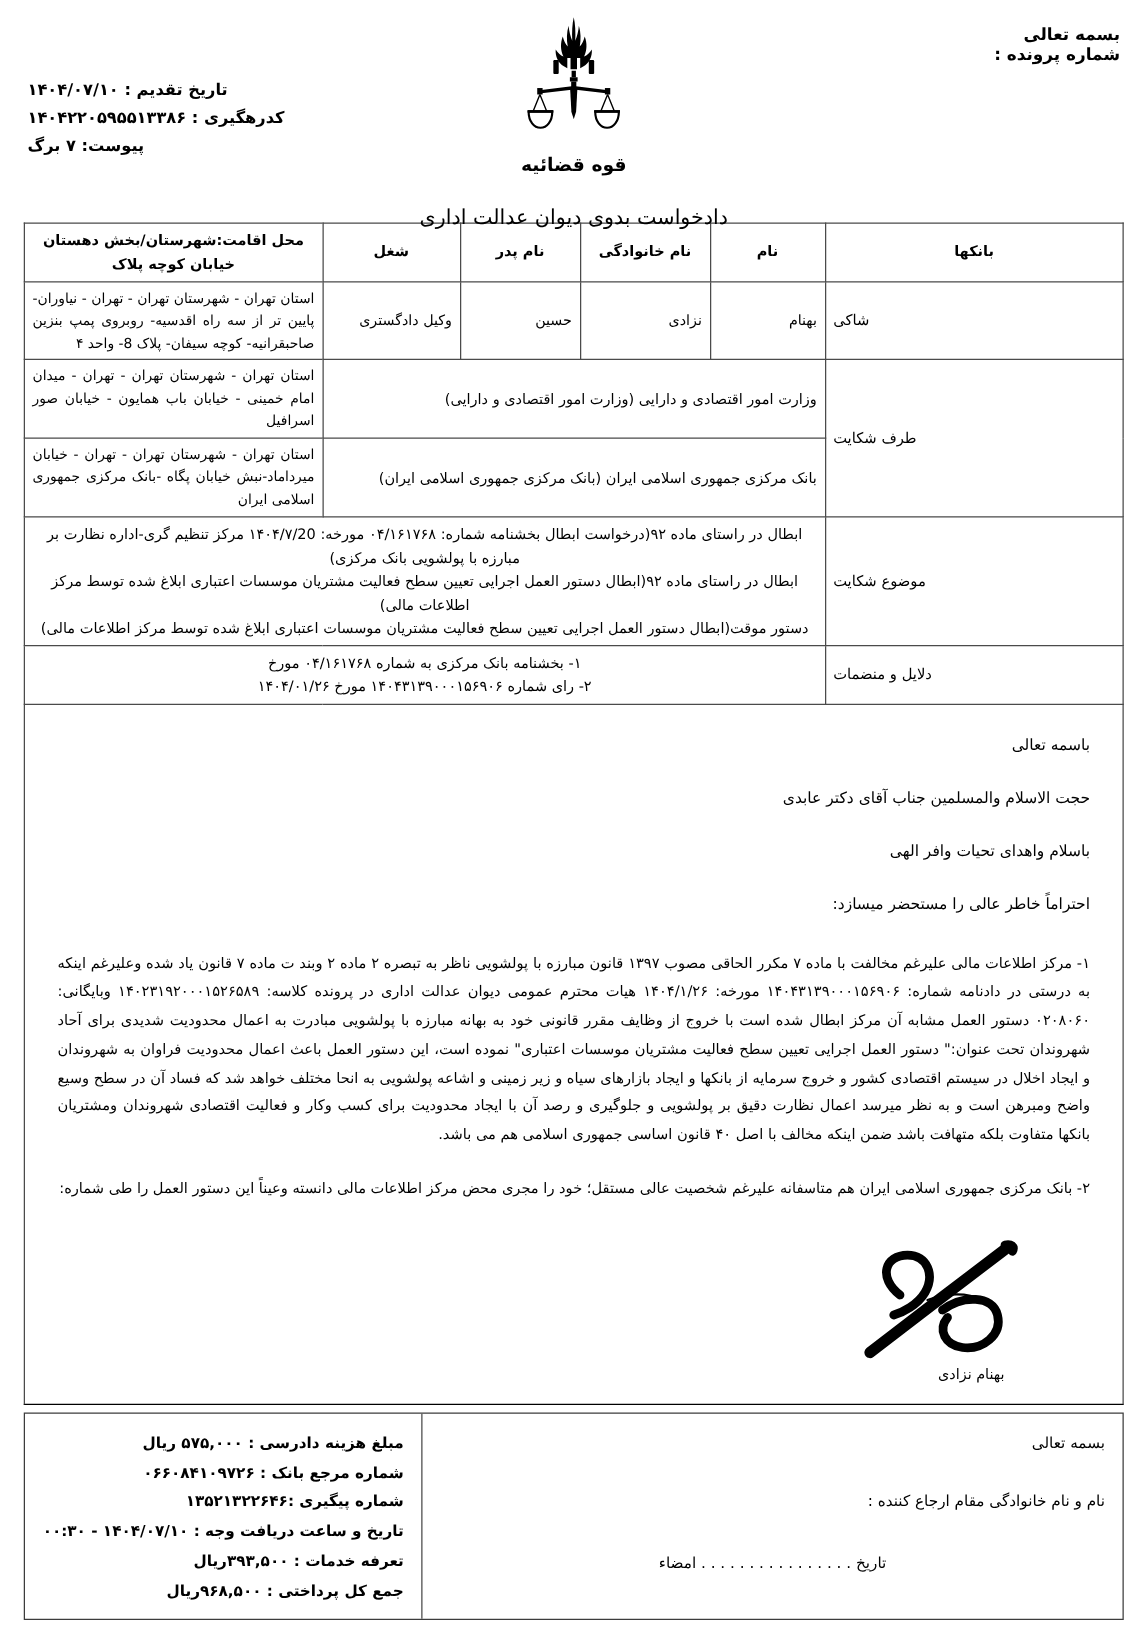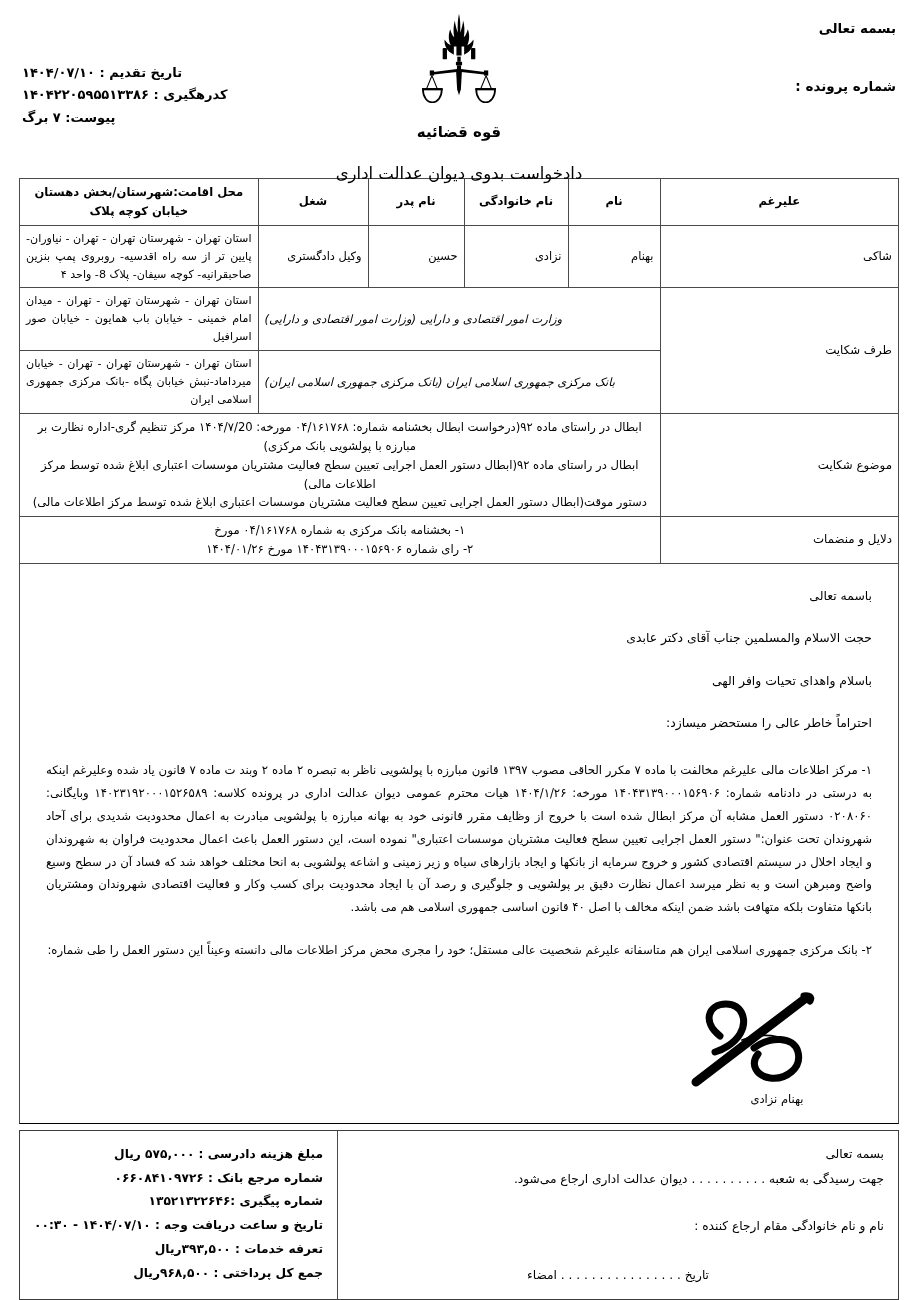--- a/index.html
+++ b/index.html
@@ -23,21 +23,21 @@
     position: relative;
     height: 178px;
     width: 100%;
   }
   .hdr-right {
     position: absolute; top: 20px; right: 22px;
     text-align: right;
     font-size: 13.5px; font-weight: bold;
     line-height: 1.2;
   }
-  .hdr-right .line2 { margin-top: 42px; }
+  .hdr-right .line2 { }
 
   .hdr-left {
     position: absolute; top: 62px; left: 0; right: auto;
     width: 290px;
     text-align: left;
     font-size: 13px; font-weight: bold;
     line-height: 1.72;
     padding-left: 22px;
     direction: rtl;
   }
@@ -73,36 +73,35 @@
     line-height: 1.62;
     font-weight: normal;
   }
   table.main th {
     text-align: center;
     font-weight: bold;
     font-size: 11.6px;
     height: 36px;
   }
   td.rowlabel {
-    text-align: right;
+    text-align: left;
     font-weight: bold;
     font-size: 11.8px;
     width: 72px;
   }
   td.addr {
     text-align: justify;
     text-align-last: right;
     font-size: 11.1px;
     line-height: 1.75;
   }
   td.ctr { text-align: right; }
   td.party {
-    text-align: left;
+    text-align: right;
     font-size: 11.6px;
-    font-style: italic;
   }
   td.subject, td.evidence {
     text-align: center;
     font-size: 11.6px;
     line-height: 2.05;
     padding: 7px 8px;
   }
   td.subject div, td.evidence div { white-space: normal; }
   td.evidence { text-align: center; }
   .col-name { width: 92px; }
@@ -225,21 +224,21 @@
     <div class="hdr-left">
       <div>تاریخ تقدیم : ۱۴۰۴/۰۷/۱۰</div>
       <div>کدرهگیری : ۱۴۰۴۲۲۰۵۹۵۵۱۳۳۸۶</div>
       <div>پیوست: ۷ برگ</div>
     </div>
   </div>
 
   <table class="main">
     <thead>
       <tr>
-        <th class="rowlabel">علیرغم</th>
+        <th class="rowlabel">بانکها</th>
         <th class="col-name">نام</th>
         <th class="col-family">نام خانوادگی</th>
         <th class="col-father">نام پدر</th>
         <th class="col-job">شغل</th>
         <th>محل اقامت:شهرستان/بخش دهستان خیابان کوچه پلاک</th>
       </tr>
     </thead>
     <tbody>
       <tr>
         <td class="rowlabel">شاکی</td>
@@ -307,19 +306,18 @@
     <div class="foot-left">
       <div>مبلغ هزینه دادرسی : ۵۷۵,۰۰۰ ریال</div>
       <div>شماره مرجع بانک : ۰۶۶۰۸۴۱۰۹۷۲۶</div>
       <div>شماره پیگیری :۱۳۵۲۱۳۲۲۶۴۶</div>
       <div>تاریخ و ساعت دریافت وجه : ۱۴۰۴/۰۷/۱۰ - ۰۰:۳۰</div>
       <div>تعرفه خدمات : ۳۹۳,۵۰۰ریال</div>
       <div>جمع کل پرداختی : ۹۶۸,۵۰۰ریال</div>
     </div>
     <div class="foot-right">
       <div class="fr-line fr-bism">بسمه تعالی</div>
-      <div class="fr-line">جهت رسیدگی به شعبه . . . . . . . . . . دیوان عدالت اداری ارجاع می‌شود.</div>
       <div class="fr-line fr-space1">نام و نام خانوادگی مقام ارجاع کننده :</div>
       <div class="fr-line fr-space2">تاریخ . . . . . . . . . . . . . . . . امضاء</div>
     </div>
   </div>
 
 </div>
 
 </body></html>

